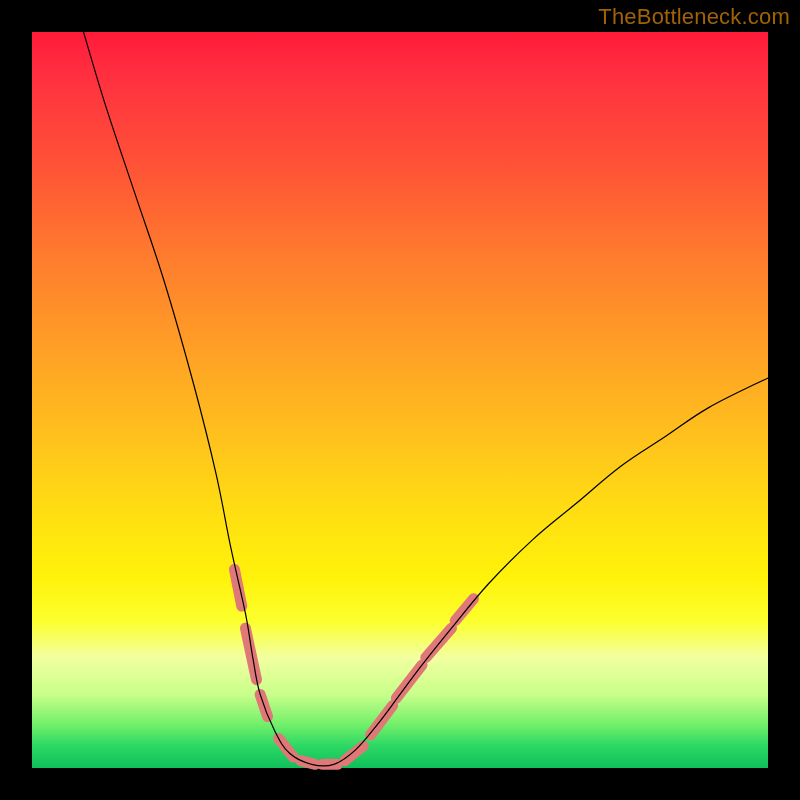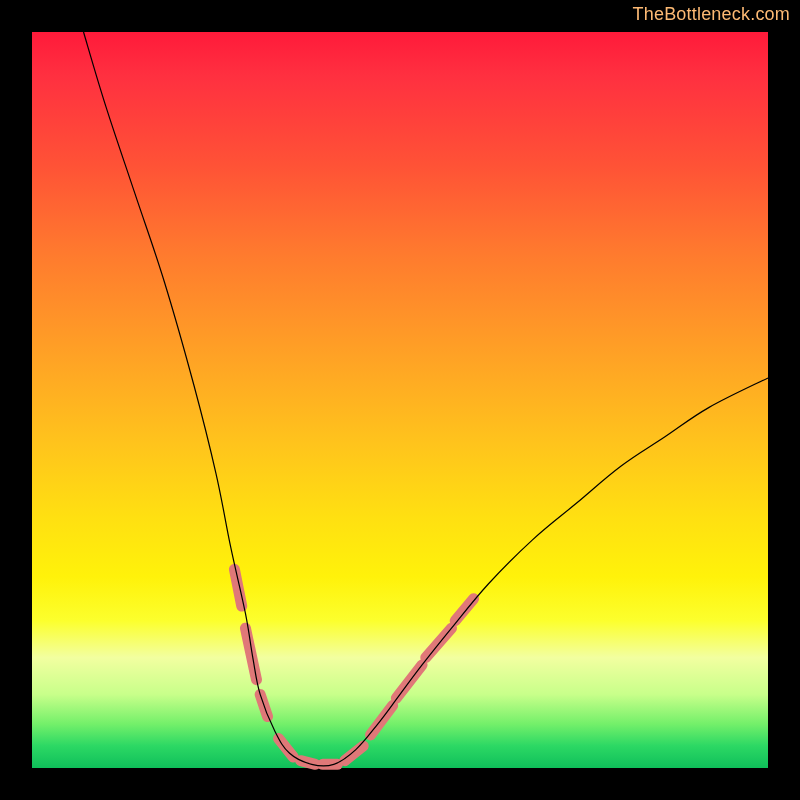--- a/index.html
+++ b/index.html
@@ -41,22 +41,22 @@
       #c8ff8a 90%,
       #74f06a 94%,
       #2cd864 97%,
       #0fbf5a 100%
     );
   }
   .watermark {
     position: absolute;
     top: 4px;
     right: 10px;
-    color: #fdba74;
-    font-size: 18px;
+    color: #a16207;
+    font-size: 22px;
     font-weight: 400;
     letter-spacing: 0.2px;
   }
   svg.curve {
     position: absolute;
     top: 0;
     left: 0;
     width: 736px;
     height: 736px;
     overflow: visible;

